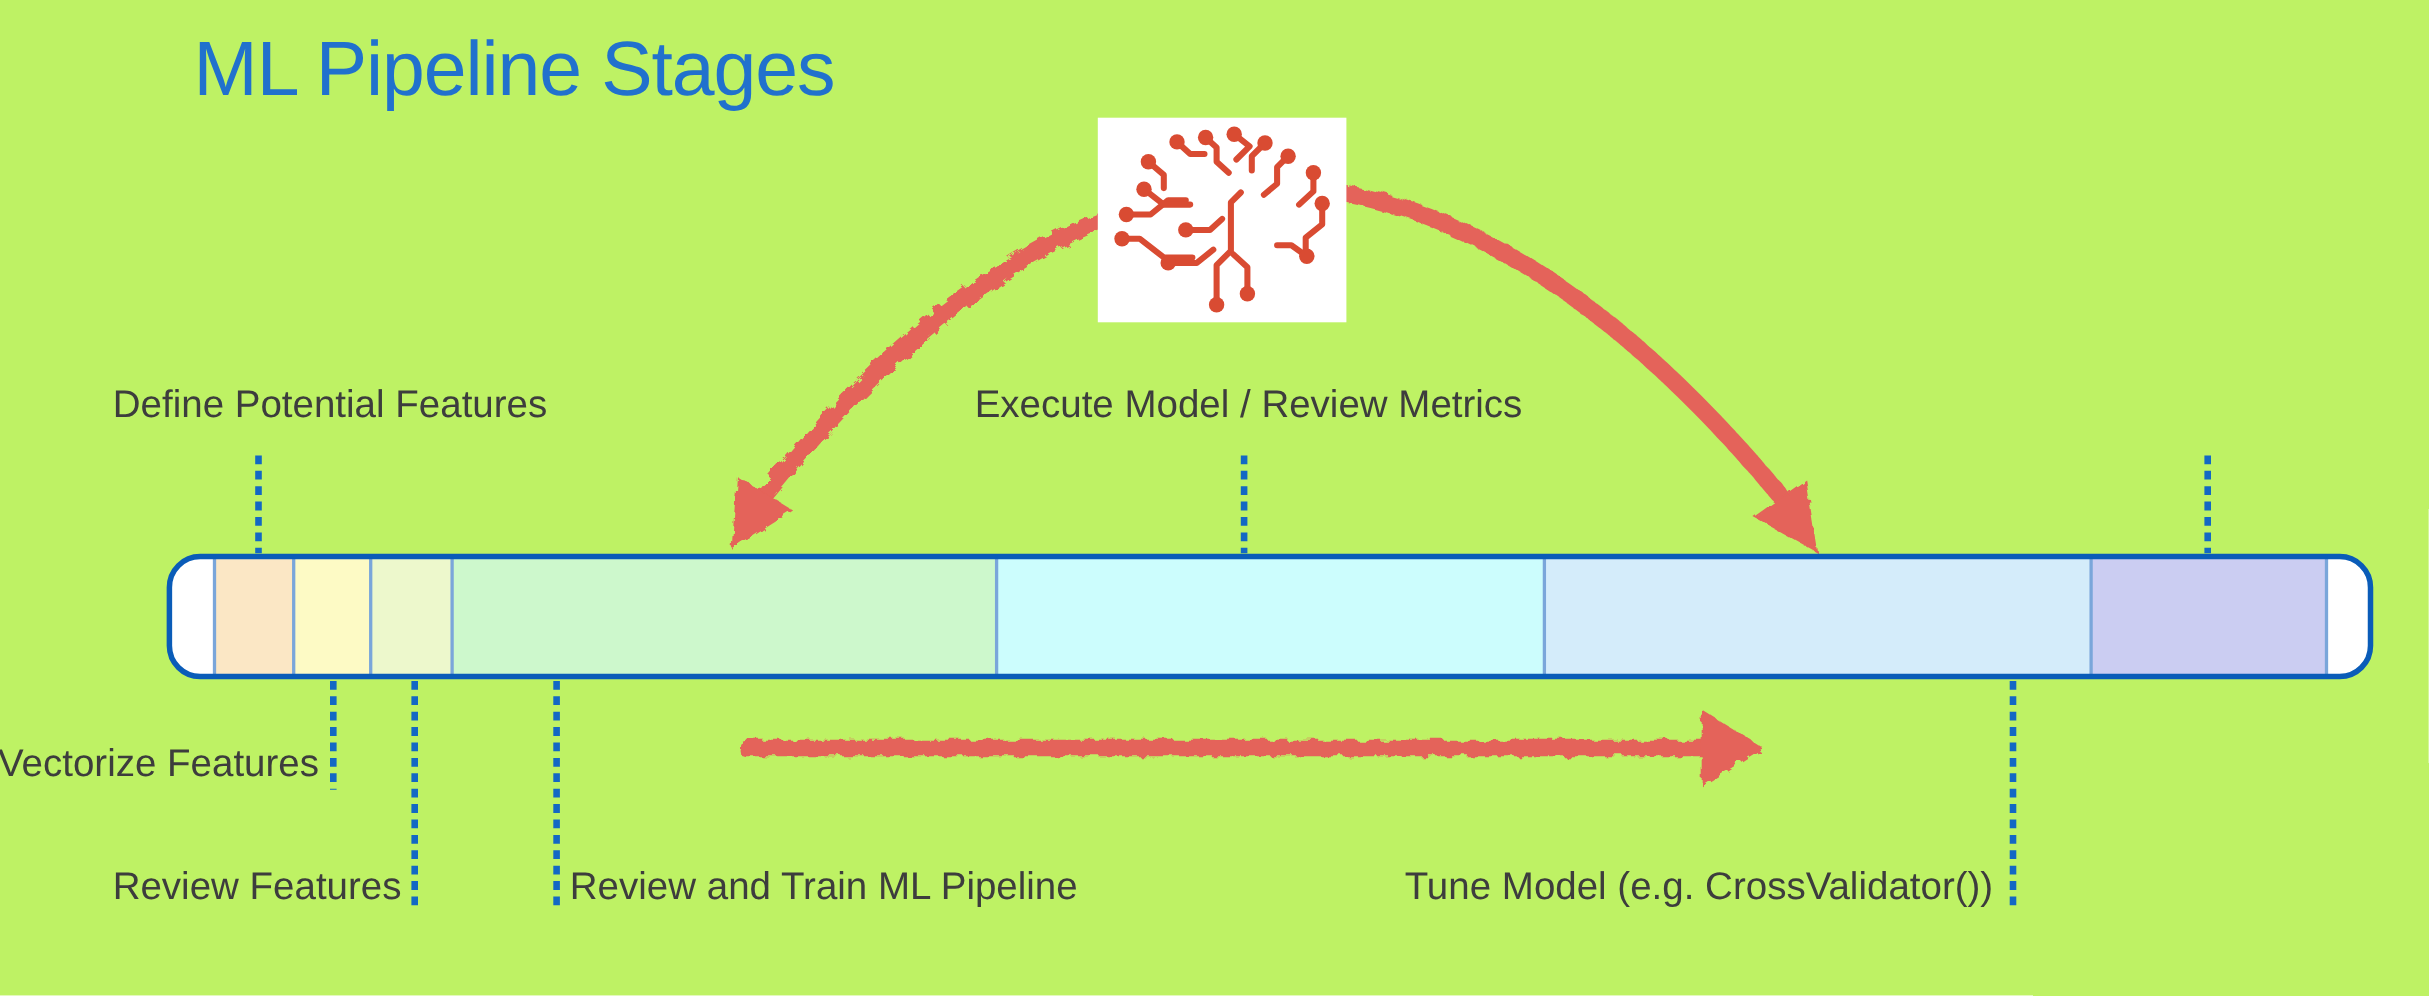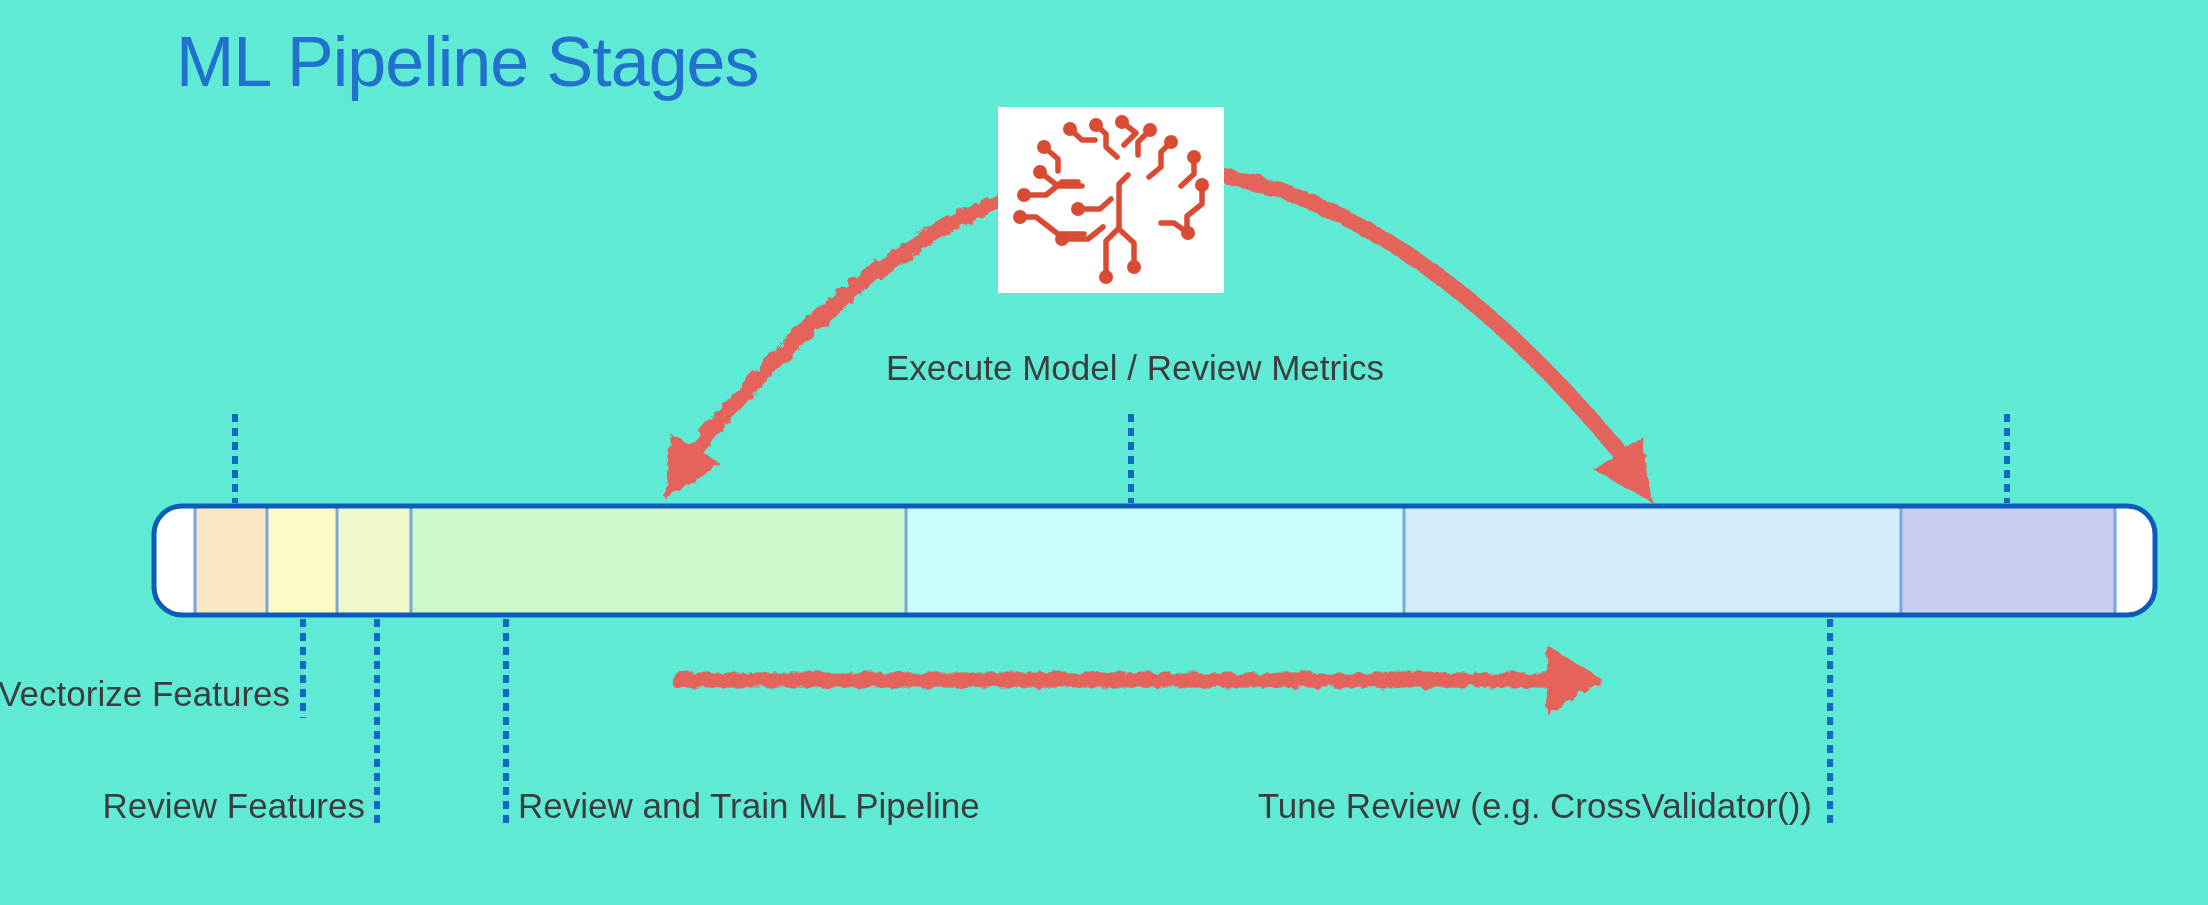--- a/index.html
+++ b/index.html
@@ -1,19 +1,19 @@
 <!DOCTYPE html>
 <html style="--title-blue: #2171cd; --text-color: #3d3d3d; --arrow-red: #e4635a; --brain-red: #d94b32;"><head>
 <meta charset="utf-8">
 <style>
   html,body{margin:0;padding:0;background:#ffffff;}
   .canvas{
     position:relative;
     width:2208px;height:905px;
-    background:#5eead4;
+    background:#bef264;
     overflow:hidden;
     font-family:"Liberation Sans", sans-serif;
   }
   .diagram-svg{position:absolute;left:0;top:0;}
   .title{
     position:absolute;left:176px;top:22px;
     font-size:70px;font-weight:300;letter-spacing:-1px;
     color:var(--title-blue,#2171cd);
     white-space:nowrap;
   }
@@ -127,19 +127,20 @@
       </g>
 
     <g style="filter:url(#rough)" fill="var(--arrow-red,#e4635a)" stroke="var(--arrow-red,#e4635a)">
       <line x1="678" y1="680" x2="1549" y2="680" stroke-width="15" stroke-linecap="round"></line>
       <polygon points="1603,680 1547,645 1547,715" stroke="none"></polygon>
     </g>
   </svg>
 
   <div class="title">ML Pipeline Stages</div>
 
+  <div class="lbl lbl-define">Define Potential Features</div>
   <div class="lbl lbl-execute">Execute Model / Review Metrics</div>
 
   <div class="lbl lbl-vectorize">Vectorize Features</div>
   <div class="lbl lbl-choose">Review Features</div>
   <div class="lbl lbl-build">Review and Train ML Pipeline</div>
-  <div class="lbl lbl-tune">Tune Review (e.g. CrossValidator())</div>
+  <div class="lbl lbl-tune">Tune Model (e.g. CrossValidator())</div>
 </div>
 
 </body></html>

